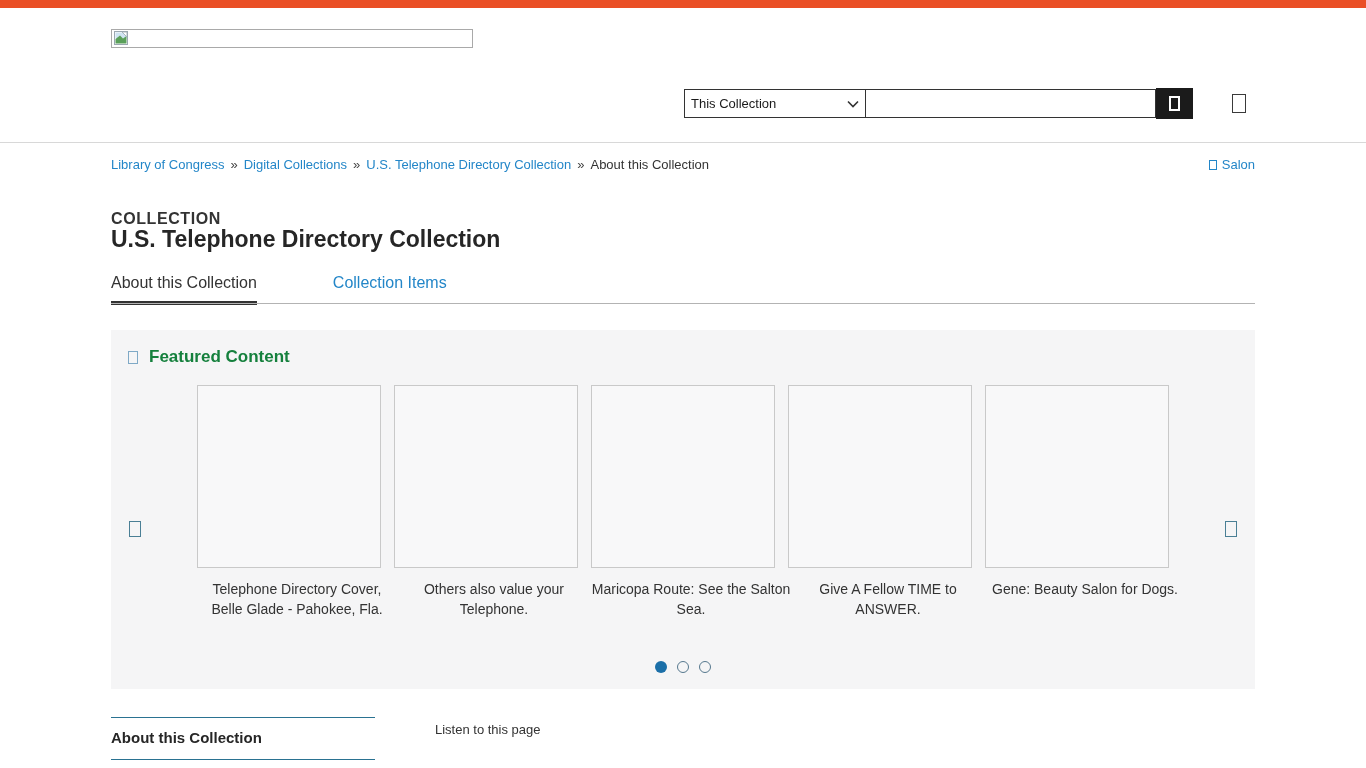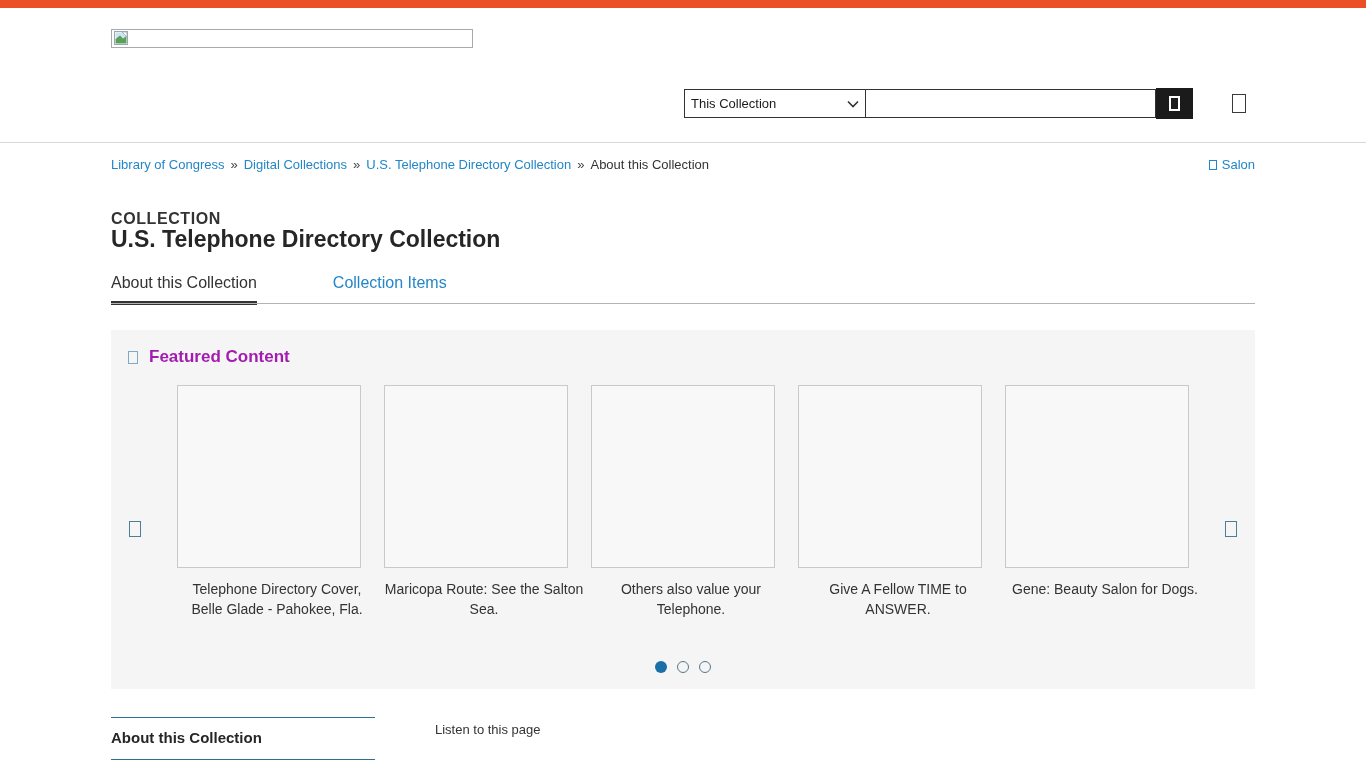--- a/index.html
+++ b/index.html
@@ -45,24 +45,24 @@
 
   .tabs-row { position: absolute; left: 111px; top: 274px; display: flex; gap: 33px; font-size: 16px; }
   .tab { padding-bottom: 9px; cursor: pointer; }
   .tab.active { color: #333; border-bottom: 4px solid #333; }
   .tab.inactive { color: #2386C8; margin-left: 43px; }
   .tabs-rule { position: absolute; left: 111px; top: 303px; width: 1144px; height: 0; border-top: 1px solid #b3b3b3; }
 
   .featured { position: absolute; left: 111px; top: 330px; width: 1144px; height: 359px; background: #f5f5f6; }
   .featured-head { position: absolute; left: 17px; top: 17px; display: flex; align-items: center; gap: 11px; }
   .featured-head .tofu { width: 10px; height: 13px; color: #7fa9c6; border-width: 1.5px; }
-  .featured-title { font-size: 17px; font-weight: bold; color: #a21caf; }
+  .featured-title { font-size: 17px; font-weight: bold; color: #15803d; }
 
   .cards-row { position: absolute; left: 0; top: 55px; width: 1144px; display: flex;
-    justify-content: center; gap: 23px; }
+    justify-content: center; gap: 13px; }
   .card { width: 184px; cursor: pointer; }
   .card-img { width: 184px; height: 183px; border: 1px solid #c9c9c9; background: #f8f8f9; }
   .card-caption { margin: 11px auto 0; width: 200px; text-align: center; font-size: 14px;
     line-height: 20px; color: #333; }
 
   .carousel-arrow { position: absolute; top: 191px; background: none; border: none;
     color: #4a7f95; cursor: pointer; }
   .carousel-arrow .tofu { width: 12px; height: 16px; border-width: 1.5px; }
   .carousel-arrow.prev { left: 18px; }
   .carousel-arrow.next { right: 18px; }
@@ -145,25 +145,25 @@
     <span class="tofu"></span>
   </button>
 
   <div class="cards-row">
     <a class="card">
       <div class="card-img"></div>
       <div class="card-caption">Telephone Directory Cover, Belle Glade - Pahokee, Fla.</div>
     </a>
     <a class="card">
       <div class="card-img"></div>
-      <div class="card-caption">Maricopa Route: See the Salton Sea.</div>
+      <div class="card-caption">Others also value your Telephone.</div>
     </a>
     <a class="card">
       <div class="card-img"></div>
-      <div class="card-caption">Others also value your Telephone.</div>
+      <div class="card-caption">Maricopa Route: See the Salton Sea.</div>
     </a>
     <a class="card">
       <div class="card-img"></div>
       <div class="card-caption">Give A Fellow TIME to ANSWER.</div>
     </a>
     <a class="card">
       <div class="card-img"></div>
       <div class="card-caption">Gene: Beauty Salon for Dogs.</div>
     </a>
   </div>

